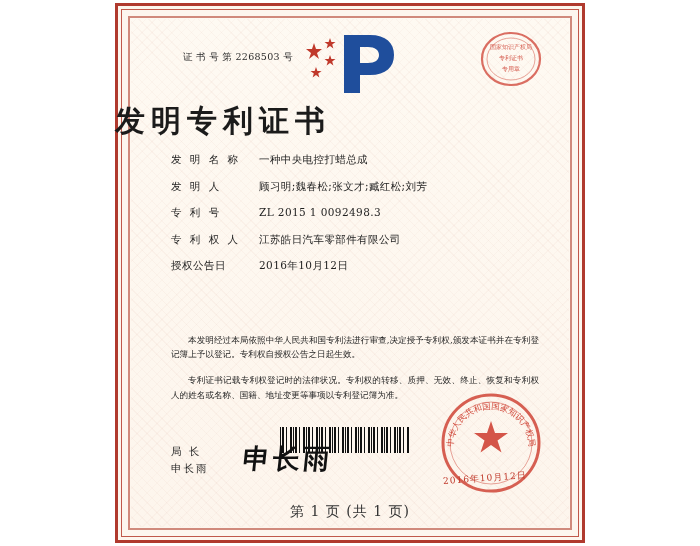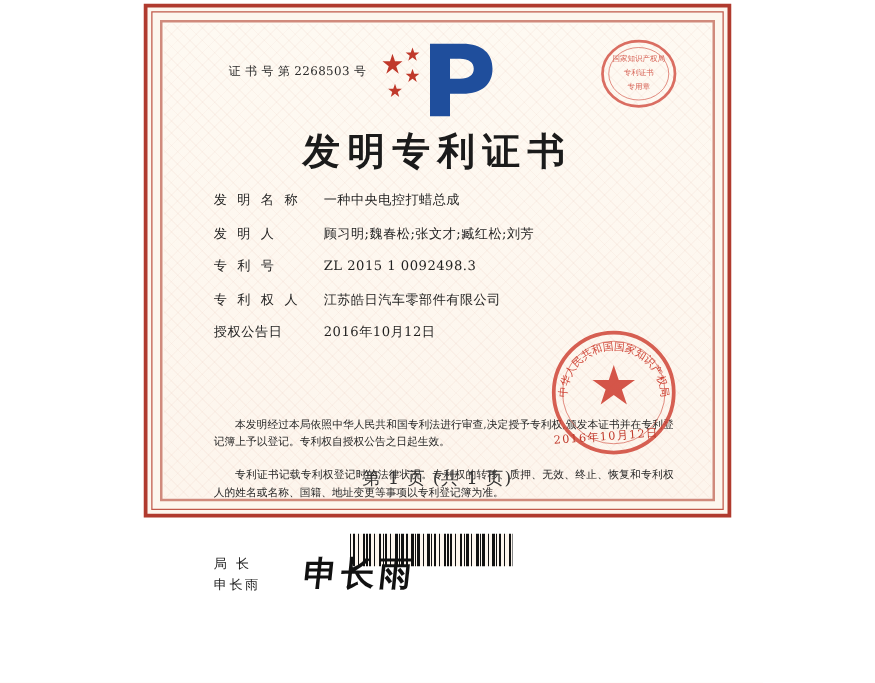--- a/index.html
+++ b/index.html
@@ -13,21 +13,21 @@
     font-family: "DejaVu Sans", "Liberation Sans", sans-serif;
     overflow: hidden;
   }
 
   
   #certificate {
     position: absolute;
     left: 115px;
     top: 3px;
     width: 470px;
-    height: 411px;
+    height: 540px;
     background: #fdf6ee;
     box-sizing: border-box;
   }
   .border-outer {
     position: absolute;
     left: 0; top: 0; right: 0; bottom: 0;
     border: 3px solid #b03a2e;
     box-sizing: border-box;
   }
   .border-mid {
@@ -82,21 +82,21 @@
     width: 64px;
     height: 60px;
     opacity: 0.85;
   }
 
   .title {
     position: absolute;
     left: 0;
     right: 0;
     top: 98px;
-    text-align: center;
+    text-align: left;
     font-family: "DejaVu Serif", "Liberation Serif", serif;
     font-weight: bold;
     font-size: 30px;
     letter-spacing: 6px;
     color: #1b1b1b;
   }
 
   
   .fields {
     position: absolute;

